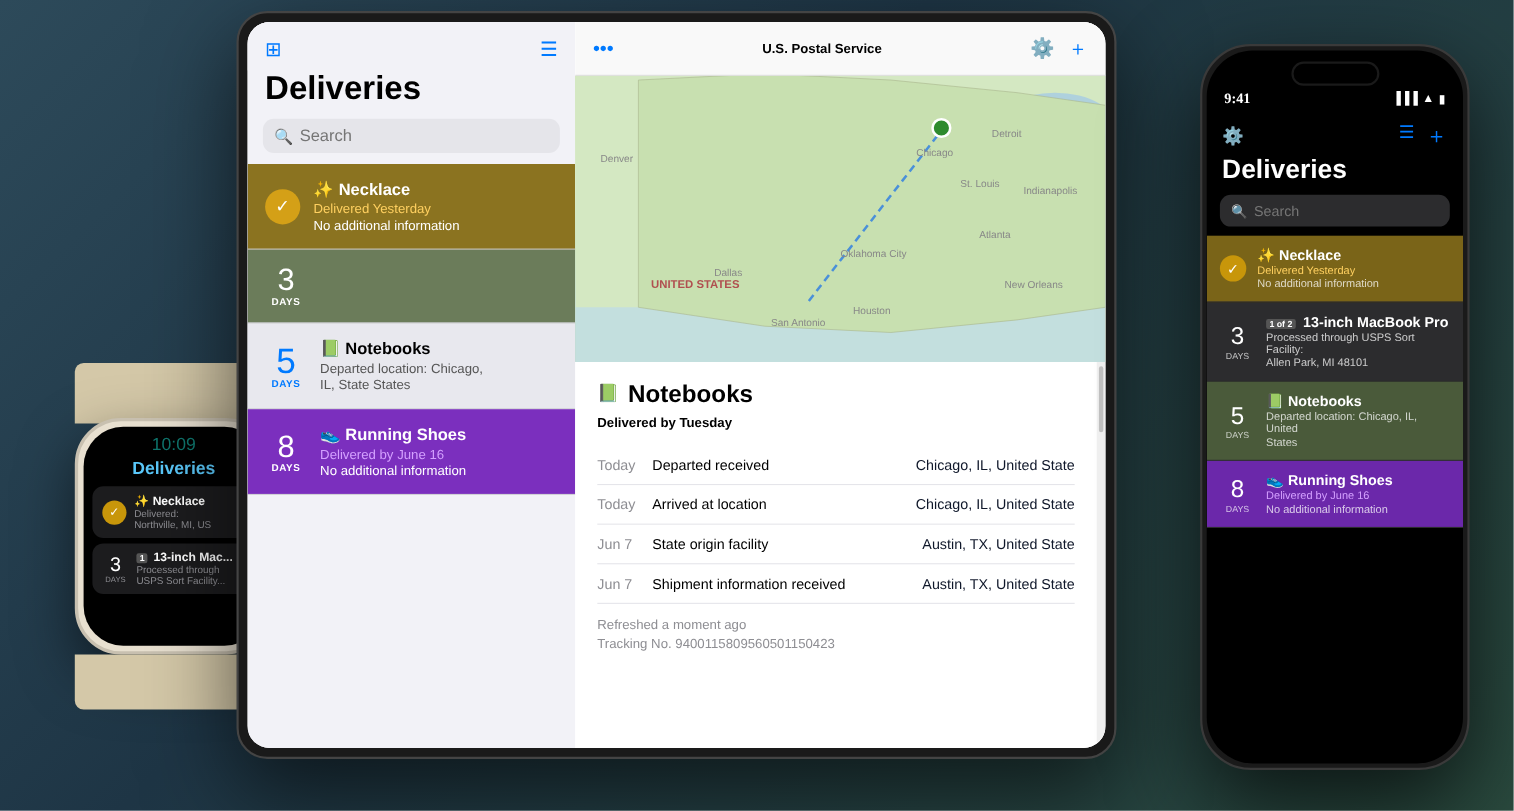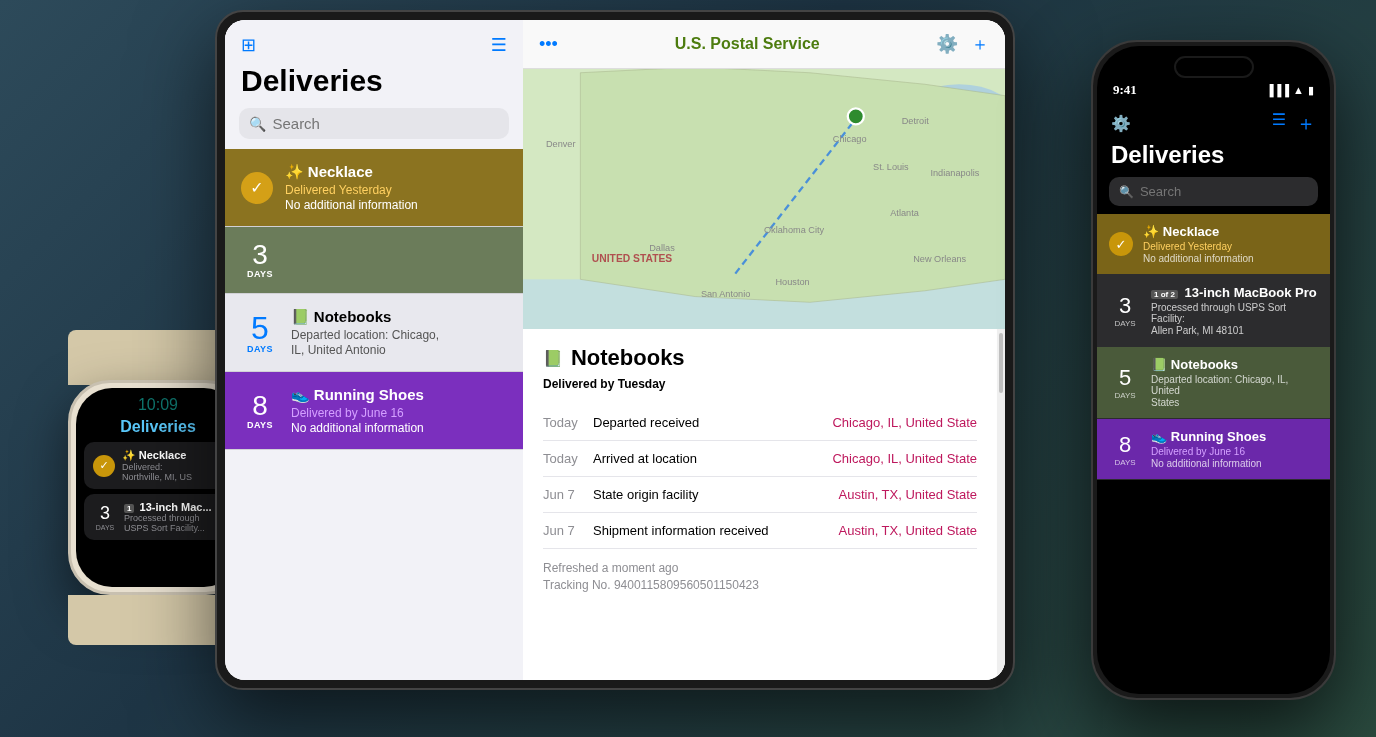--- a/index.html
+++ b/index.html
@@ -188,23 +188,23 @@
       display: flex;
       align-items: center;
       padding: 12px 16px;
       background: #f9f9f9;
       border-bottom: 1px solid #ddd;
       gap: 12px;
     }
     .map-title {
       flex: 1;
       text-align: center;
-      font-size: 16px;
+      font-size: 12px;
       font-weight: 600;
-      color: #4d7c0f;
+      color: #000000;
     }
     .map-header-icon {
       color: #007aff;
       font-size: 18px;
     }
 
     
     .ipad-map {
       height: 260px;
       background: #d4e8c2;
@@ -254,21 +254,21 @@
       color: #8e8e93;
       min-width: 38px;
     }
     .detail-event {
       font-size: 13px;
       color: #000;
       flex: 1;
     }
     .detail-location {
       font-size: 13px;
-      color: #be185d;
+      color: #0f172a;
       text-align: right;
     }
     .detail-footer {
       margin-top: 12px;
     }
     .detail-footer-text {
       font-size: 12px;
       color: #8e8e93;
       margin-bottom: 3px;
     }
@@ -597,21 +597,21 @@
         </div>
 
         <div class="list-item notebook-item">
           <div class="item-days">
             <div class="item-days-number">5</div>
             <div class="item-days-label">DAYS</div>
           </div>
           <div class="item-content">
             <div class="item-title">📗 Notebooks</div>
             <div class="item-subtitle" style="color:#555;">Departed location: Chicago,</div>
-            <div class="item-sub2" style="color:#555;">IL, United Antonio</div>
+            <div class="item-sub2" style="color:#555;">IL, State States</div>
           </div>
         </div>
 
         <div class="list-item selected-purple">
           <div class="item-days">
             <div class="item-days-number">8</div>
             <div class="item-days-label">DAYS</div>
           </div>
           <div class="item-content">
             <div class="item-title">👟 Running Shoes</div>

